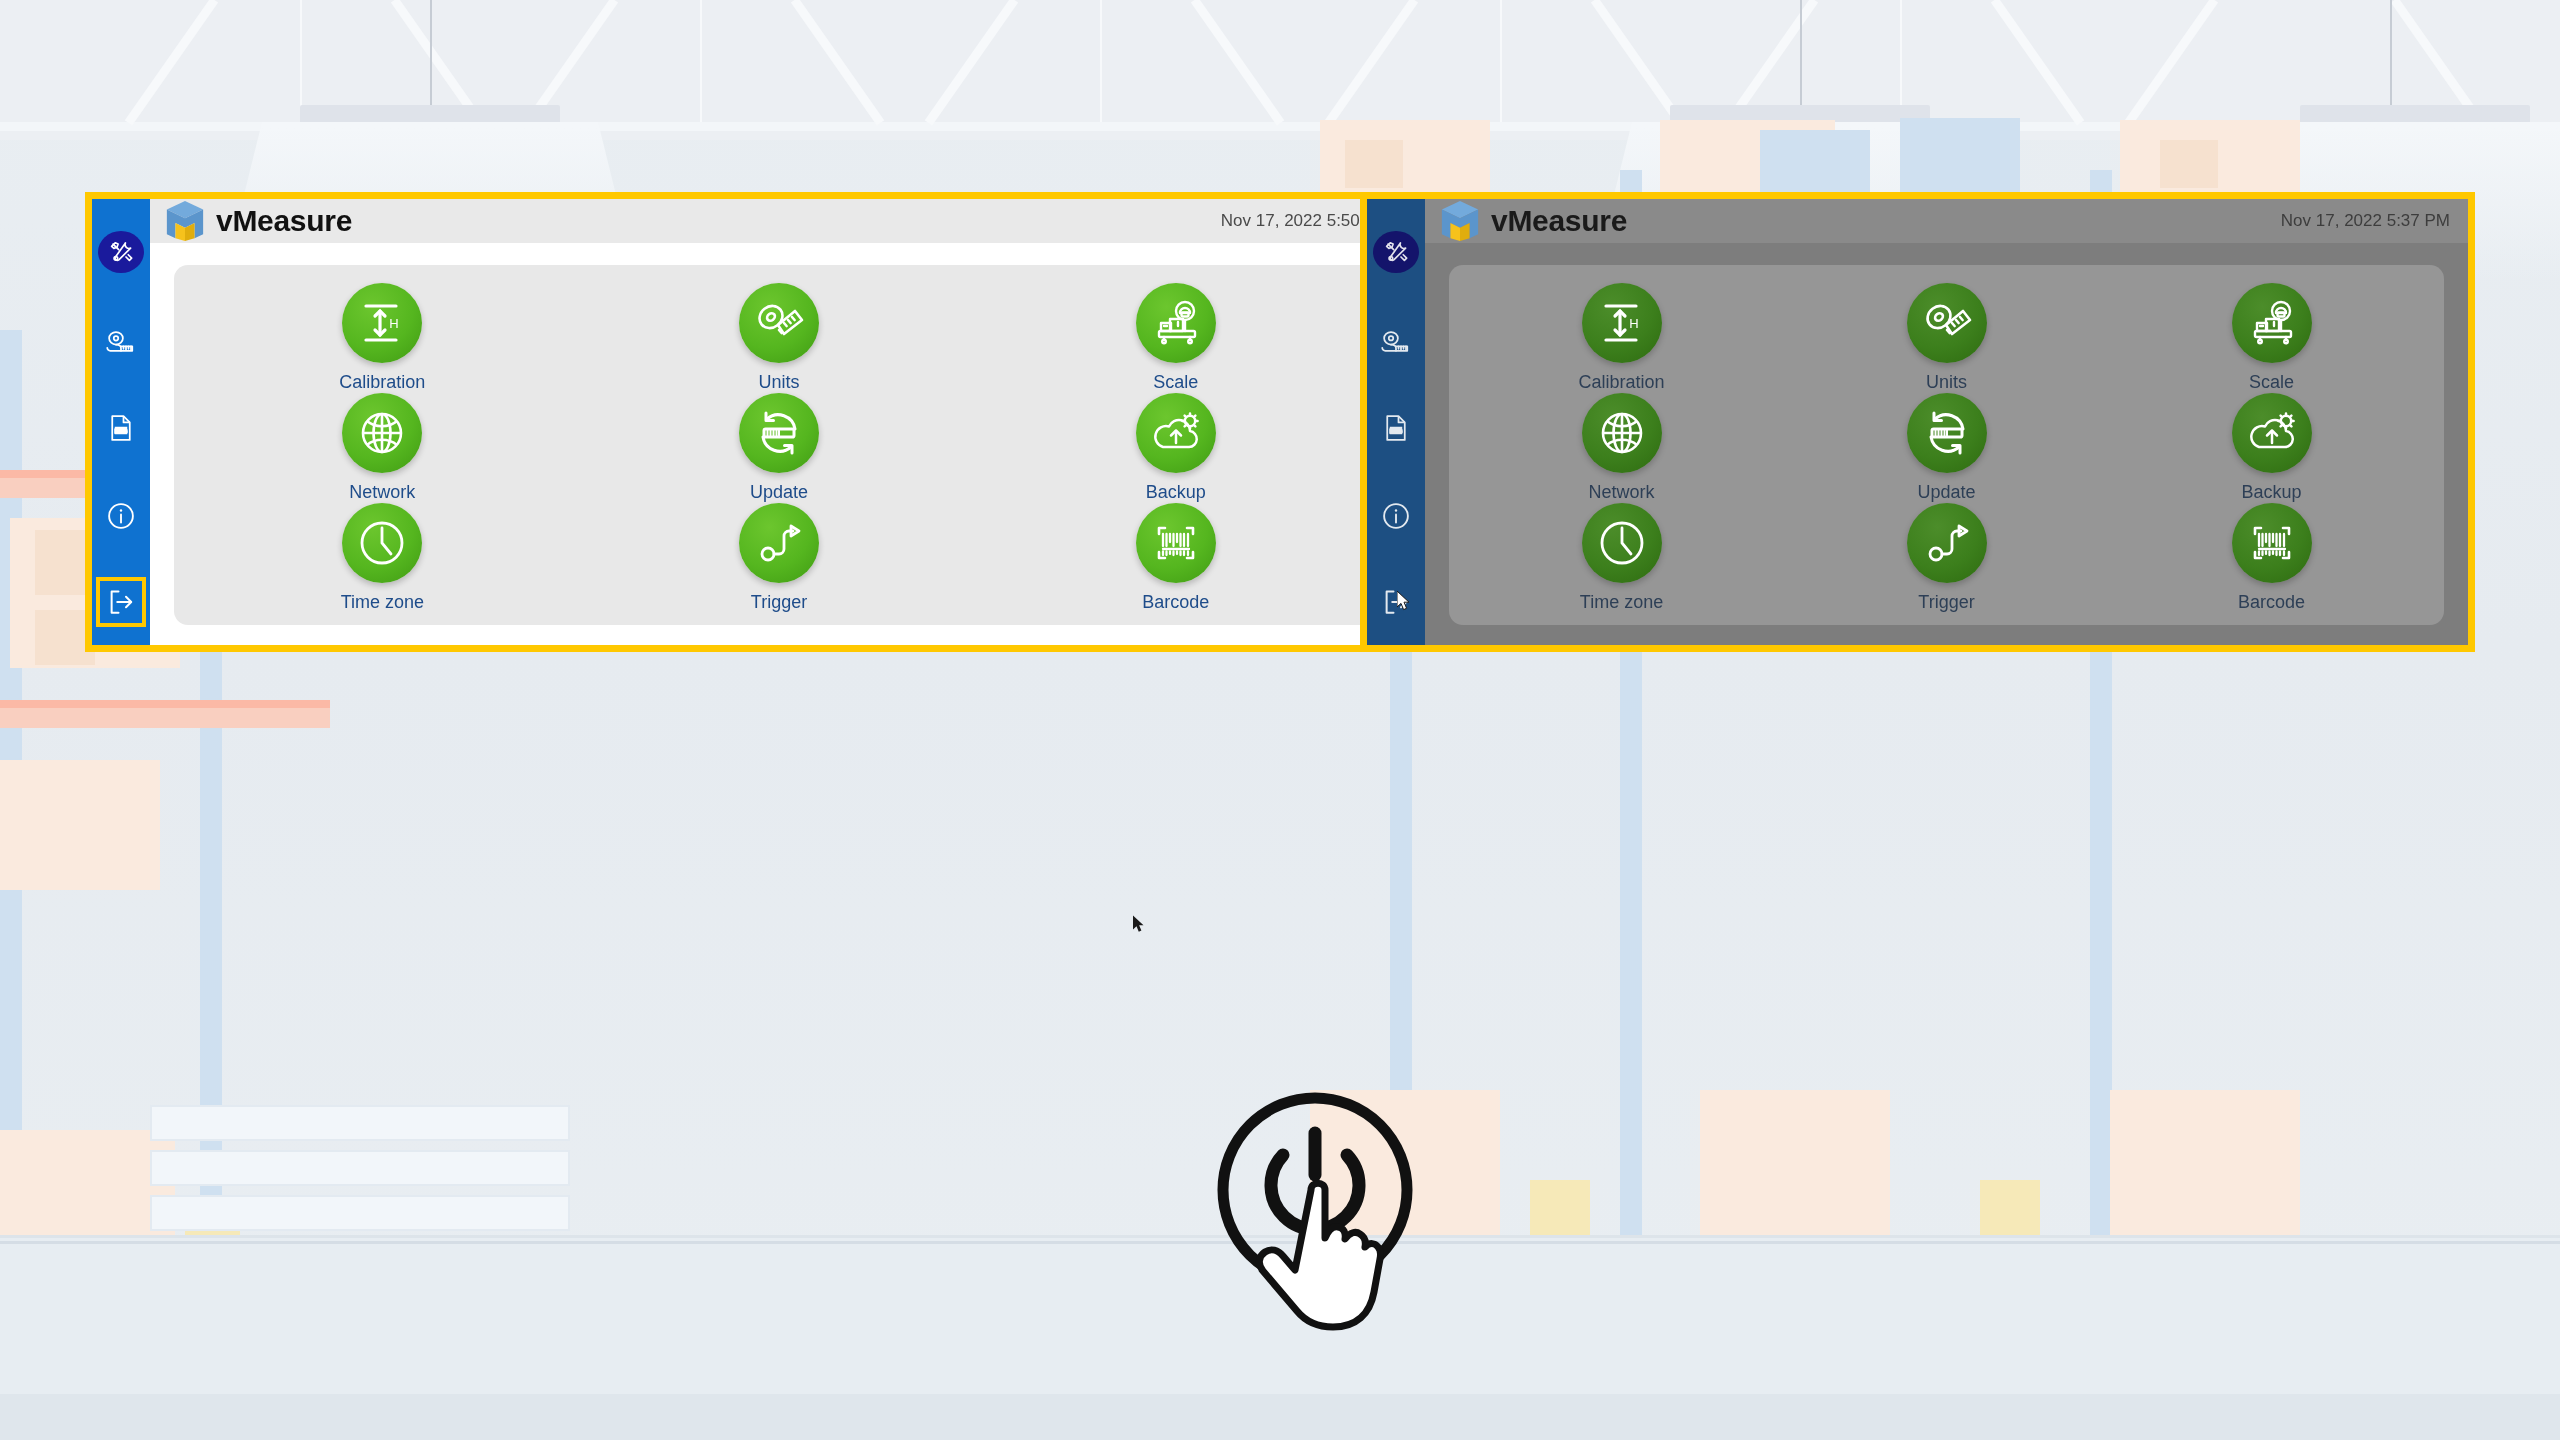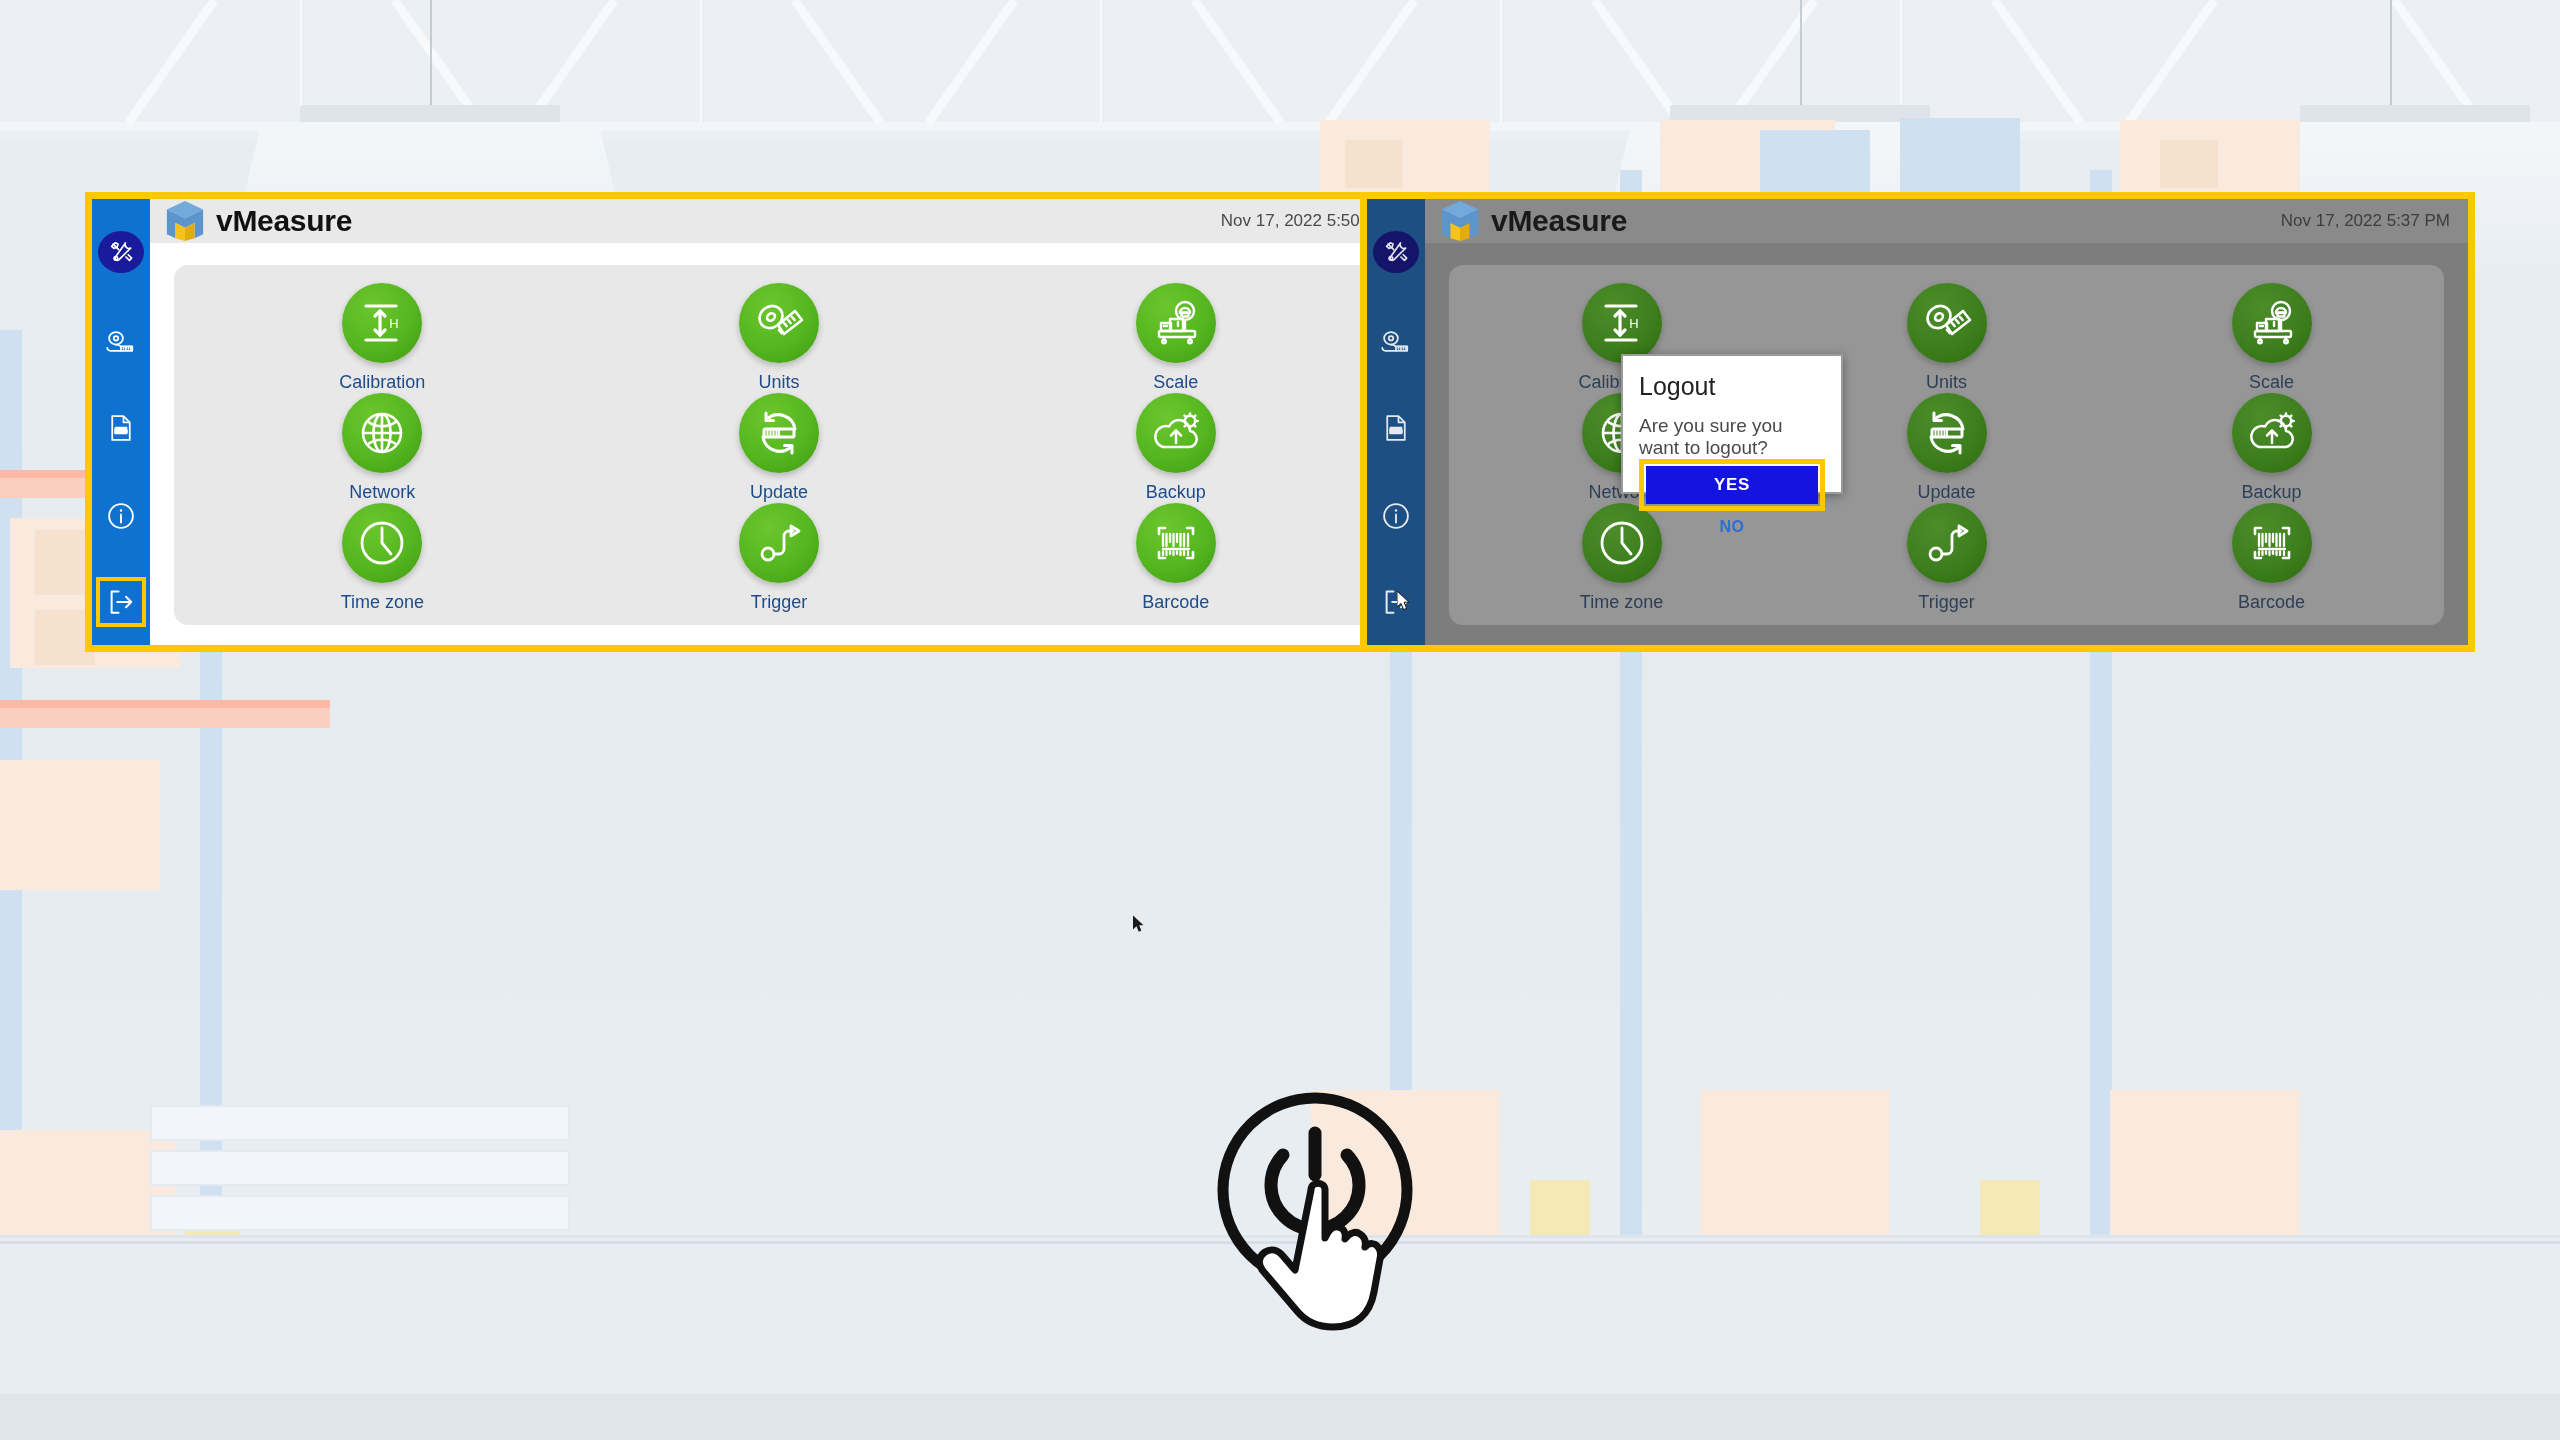--- a/index.html
+++ b/index.html
@@ -608,30 +608,20 @@
                   <path d="M13 17v12M16.5 17v12M20 17v8M23.5 17v12M27 17v8M30.5 17v12M34 17v12M38 17v12" stroke-width="2.3"></path>
                   <path d="M13 32h26" stroke-width="2.3"></path>
                   <path d="M13 34.5v3.5M16.5 34.5v3.5M20 34.5v2.4M23.5 34.5v3.5M27 34.5v2.4M30.5 34.5v3.5M34 34.5v3.5M38 34.5v3.5" stroke-width="2.3"></path>
                 </svg>
               </div>
               <div class="tile-label">Barcode</div>
             </div>
           </div>
       </div>
 
-      <div class="dialog" style="left:196px; top:155px; width:222px; height:140px;">
-        <div class="dialog-title">Logout</div>
-        <div class="dialog-msg">Are you sure you want to logout?</div>
-        <div class="dialog-actions">
-          <div class="btn-yes-wrap">
-            <button class="btn-yes">YES</button>
-          </div>
-          <button class="btn-no">NO</button>
-        </div>
-      </div>
     </div>
   </div>
 
   <span class="cursor-arrow" style="left:1133px; top:915px;">
     <svg width="14" height="20" viewBox="0 0 16 22">
       <polygon points="0,0 0,16 4,12.4 6.6,18.6 9.6,17.3 7,11.2 12,11.2" fill="#1a1a1a"></polygon>
     </svg>
   </span>
 
   <div class="power-graphic" style="left:1215px; top:1085px; width:210px; height:275px;">

